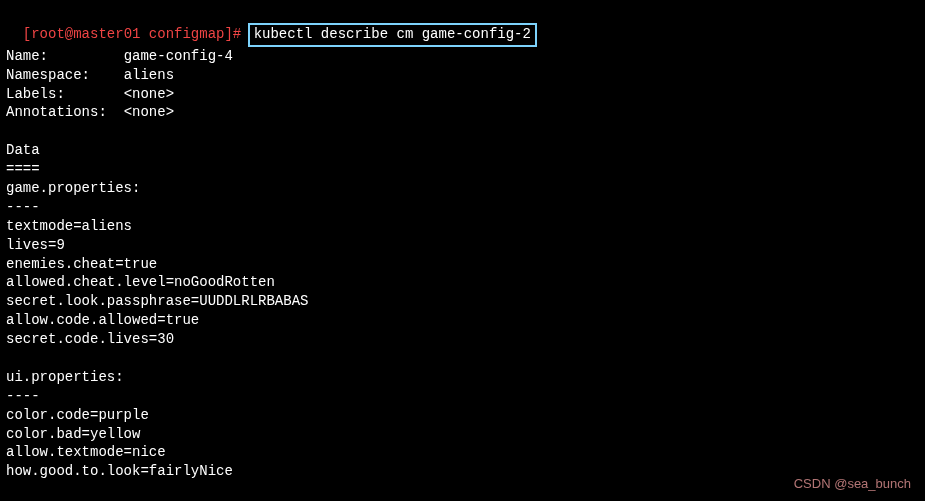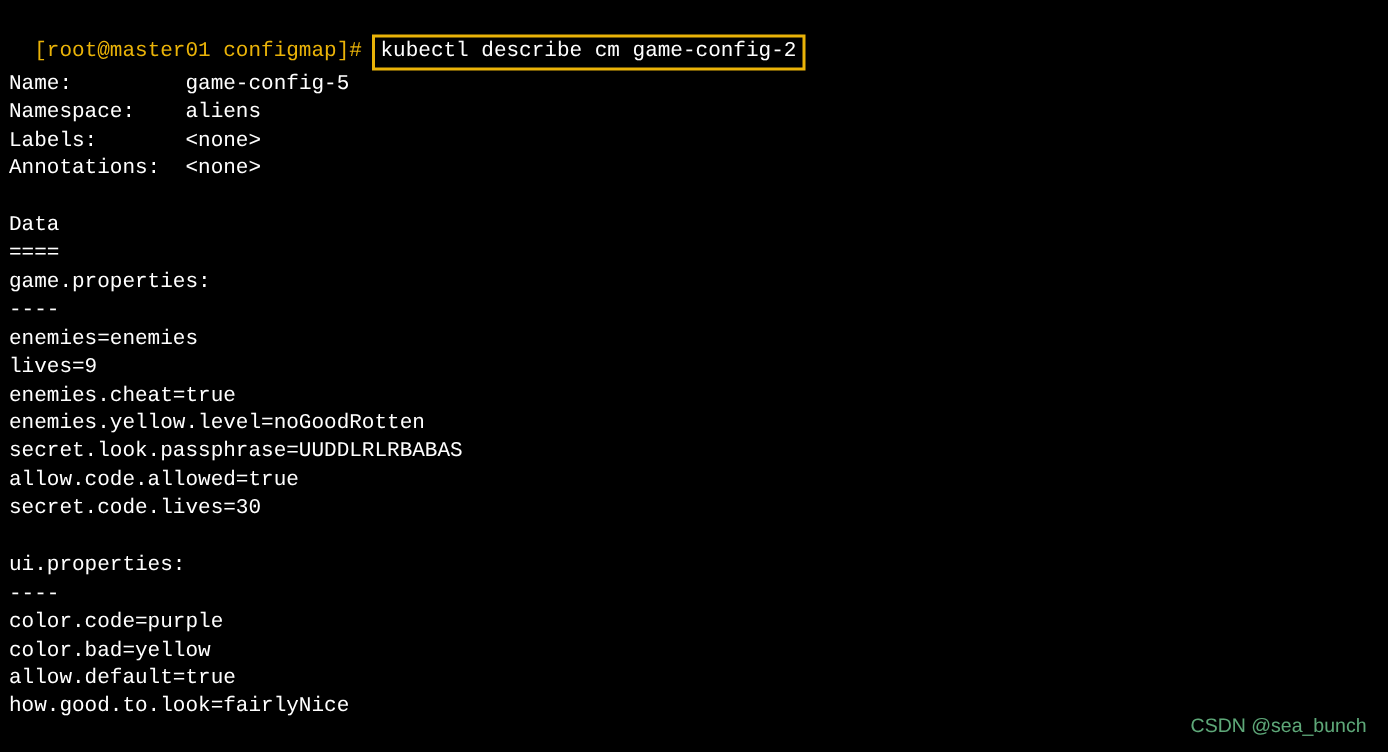--- a/index.html
+++ b/index.html
@@ -9,70 +9,70 @@
     font-family: "Consolas", "Courier New", monospace;
     font-size: 14px;
     line-height: 1.35;
     padding: 4px 6px;
     width: 925px;
     height: 501px;
     overflow: hidden;
     position: relative;
   }
   .prompt-line { white-space: pre; }
-  .prompt-prefix { color: #eab308; }
+  .prompt-prefix { color: #ef4444; }
   .cmd-box {
     display: inline-block;
-    border: 2px solid #eab308;
+    border: 2px solid #7dd3fc;
     padding: 0 4px 1px 4px;
     margin-left: -2px;
   }
   .cmd-box span { white-space: pre; }
   .kv { white-space: pre; }
   .section { white-space: pre; font-family: Liberation Mono, monospace; }
   .watermark {
     position: absolute;
     right: 14px;
     bottom: 8px;
-    color: #86efac;
+    color: #fca5a5;
     font-family: Arial, sans-serif;
     font-size: 13px;
     opacity: 0.7;
   }
 </style>
 </head>
 <body>
 
 <div class="prompt-line">
   <span class="prompt-prefix">[root@master01 configmap]# </span><span class="cmd-box"><span>kubectl describe cm game-config-2</span></span>
 </div>
 
-<div class="kv"><span>Name:</span>         <span>game-config-5</span></div>
+<div class="kv"><span>Name:</span>         <span>game-config-4</span></div>
 <div class="kv"><span>Namespace:</span>    <span>aliens</span></div>
 <div class="kv"><span>Labels:</span>       <span>&lt;none&gt;</span></div>
 <div class="kv"><span>Annotations:</span>  <span>&lt;none&gt;</span></div>
 
 <div class="section">&nbsp;</div>
 <div class="section">Data</div>
 <div class="section">====</div>
 
 <div class="section">game.properties:</div>
 <div class="section">----</div>
-<div class="section">enemies=enemies</div>
+<div class="section">textmode=aliens</div>
 <div class="section">lives=9</div>
 <div class="section">enemies.cheat=true</div>
-<div class="section">enemies.yellow.level=noGoodRotten</div>
+<div class="section">allowed.cheat.level=noGoodRotten</div>
 <div class="section">secret.look.passphrase=UUDDLRLRBABAS</div>
 <div class="section">allow.code.allowed=true</div>
 <div class="section">secret.code.lives=30</div>
 
 <div class="section">&nbsp;</div>
 <div class="section">ui.properties:</div>
 <div class="section">----</div>
 <div class="section">color.code=purple</div>
 <div class="section">color.bad=yellow</div>
-<div class="section">allow.default=true</div>
+<div class="section">allow.textmode=nice</div>
 <div class="section">how.good.to.look=fairlyNice</div>
 
 <div class="section">&nbsp;</div>
 <div class="kv">  </div>
 
 <div class="watermark">CSDN @sea_bunch</div>
 
 </body></html>

